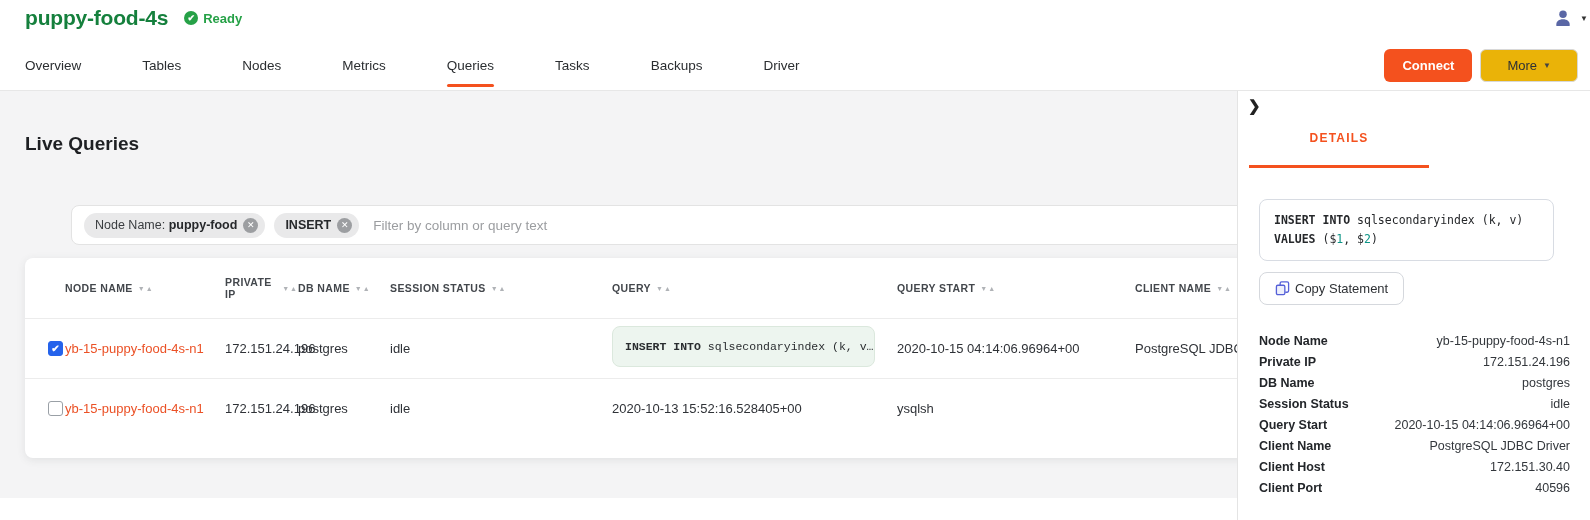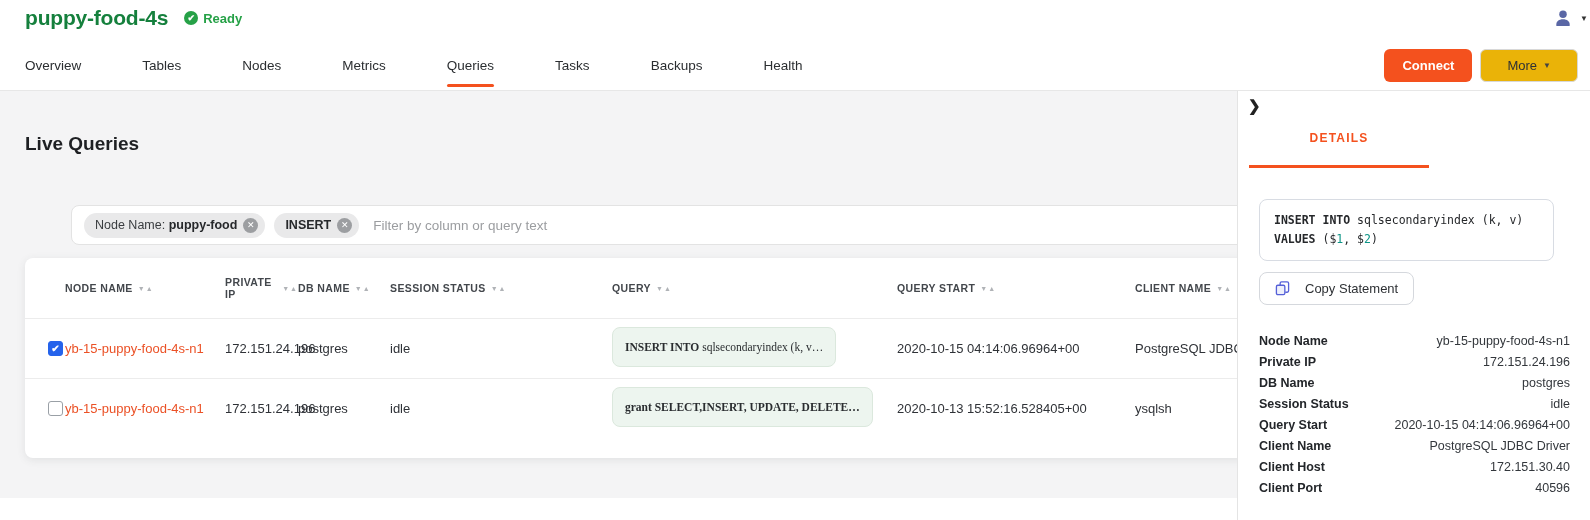--- a/index.html
+++ b/index.html
@@ -54,37 +54,37 @@
   .th { font-size:10.5px; font-weight:700; letter-spacing:.4px; color:#43474c; text-transform:uppercase;
         display:flex; align-items:center; gap:5px; cursor:pointer; }
   .sort { font-size:7px; color:#b0b3b7; letter-spacing:1px; }
   .trow { height:60px; border-top:1px solid #ececec; }
   .cell { font-size:13px; color:#2f3237; }
   .node-link { font-size:13px; color:#eb5126; cursor:pointer; }
   .checkbox { width:15px; height:15px; border:1.5px solid #9aa0a6; border-radius:3px; background:#fff; cursor:pointer;
               display:flex; align-items:center; justify-content:center; }
   .checkbox.checked { background:#2563eb; border-color:#2563eb; color:#fff; font-size:10px; font-weight:700; }
   .query-pill { display:inline-block; background:#edf5ef; border:1px solid #dbe8dd; border-radius:8px;
-                padding:13px 12px; font-family:Liberation Serif, serif; font-size:11.5px; color:#2a2d30;
+                padding:13px 12px; font-family:Liberation Mono, monospace; font-size:11.5px; color:#2a2d30;
                 white-space:nowrap; max-width:263px; overflow:hidden; cursor:pointer; }
   .query-pill b { font-weight:700; }
 
   
   .details-panel { position:absolute; right:0; top:0; width:353px; bottom:0; background:#fff; border-left:1px solid #e4e4e4; }
   .collapse-chevron { position:absolute; left:10px; top:6px; font-size:15px; font-weight:700; color:#222; cursor:pointer; }
   .details-tab { position:absolute; left:11px; top:40px; width:180px; text-align:center; color:#f4511e;
                  font-size:12px; font-weight:700; letter-spacing:1.2px; padding-bottom:20px;
                  border-bottom:3px solid #f4511e; cursor:pointer; }
   .sql-box { position:absolute; left:21px; top:108px; width:295px; background:#fff; border:1px solid #d8dce3;
              border-radius:8px; padding:11px 14px; font-family:"DejaVu Sans Mono", monospace; font-size:11.5px;
              line-height:1.65; color:#26282b; }
   .sql-box b { font-weight:700; }
   .sql-num { color:#0c9486; }
   .copy-btn { position:absolute; left:21px; top:181px; height:33px; background:#fff; border:1px solid #d5d8dd;
-              border-radius:8px; padding:0 15px; display:flex; align-items:center; gap:15px; font-size:13px;
+              border-radius:8px; padding:0 15px; display:flex; align-items:center; gap:5px; font-size:13px;
               color:#2e3135; cursor:pointer; font-family:"Liberation Sans", sans-serif; }
   .copy-icon { width:15px; height:15px; }
   .kv-list { position:absolute; left:21px; right:20px; top:239px; }
   .kv-row { display:flex; justify-content:space-between; align-items:center; height:21px; }
   .kv-label { font-size:12.5px; font-weight:700; color:#23262a; }
   .kv-value { font-size:12.5px; color:#33373c; text-align:right; }
 </style>
 </head>
 <body>
 
@@ -109,21 +109,21 @@
 
   <div class="navbar">
     <div class="tabs">
       <div class="tab">Overview</div>
       <div class="tab">Tables</div>
       <div class="tab">Nodes</div>
       <div class="tab">Metrics</div>
       <div class="tab active">Queries</div>
       <div class="tab">Tasks</div>
       <div class="tab">Backups</div>
-      <div class="tab">Health</div>
+      <div class="tab">Driver</div>
     </div>
     <div class="nav-actions">
       <button class="btn-connect">Connect</button>
       <button class="btn-more">
         <span>More</span>
         <span class="more-caret">▼</span>
       </button>
     </div>
   </div>
 
@@ -190,23 +190,20 @@
           <div class="cell">2020-10-15 04:14:06.96964+00</div>
           <div class="cell">PostgreSQL JDBC Driver</div>
         </div>
 
         <div class="tgrid trow">
           <div class="checkbox"></div>
           <div class="node-link">yb-15-puppy-food-4s-n1</div>
           <div class="cell">172.151.24.196</div>
           <div class="cell">postgres</div>
           <div class="cell">idle</div>
-          <div>
-            <span class="query-pill"><b>grant SELECT,INSERT, UPDATE, DELETE…</b><span></span></span>
-          </div>
           <div class="cell">2020-10-13 15:52:16.528405+00</div>
           <div class="cell">ysqlsh</div>
         </div>
       </div>
     </div>
 
     <div class="details-panel">
       <div class="collapse-chevron">❯</div>
       <div class="details-tab">DETAILS</div>
 

